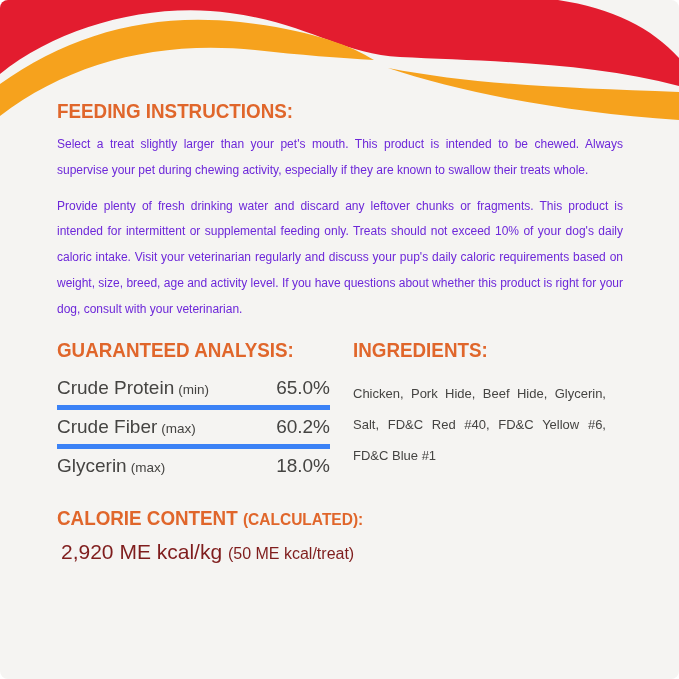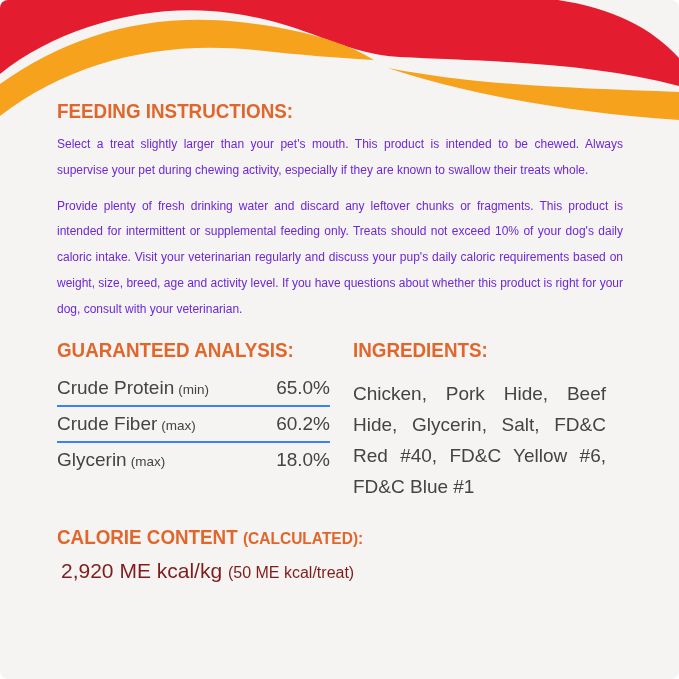--- a/index.html
+++ b/index.html
@@ -40,40 +40,40 @@
     margin-top:16px;
   }
   .col-left{width:273px;margin-right:23px;flex:none;}
   .col-right{width:253px;flex:none;}
   .ga-table{margin-top:3px;}
   .ga-row{
     display:flex;
     justify-content:space-between;
     align-items:baseline;
     padding:6px 0 6px 0;
-    border-bottom:2px solid #3b82f6;
+    border-bottom:5px solid #3b82f6;
   }
   .ga-row:last-child{border-bottom:none;}
   .ga-label{
     color:#454442;
     font-size:19px;
   }
   .ga-qualifier{
     color:#454442;
     font-size:13.5px;
     margin-left:4px;
   }
   .ga-value{
     color:#454442;
     font-size:19px;
     text-align:center;
   }
   .ingredients-text{
     color:#454442;
-    font-size:19px;
+    font-size:13px;
     line-height:31px;
     text-align:justify;
     margin:16px 0 0 0;
   }
   .calorie-block{margin-top:24px;}
   .calorie-heading{margin-bottom:10px;}
   .calorie-heading .suffix{
     font-size:16.5px;
   }
   .calorie-value{

